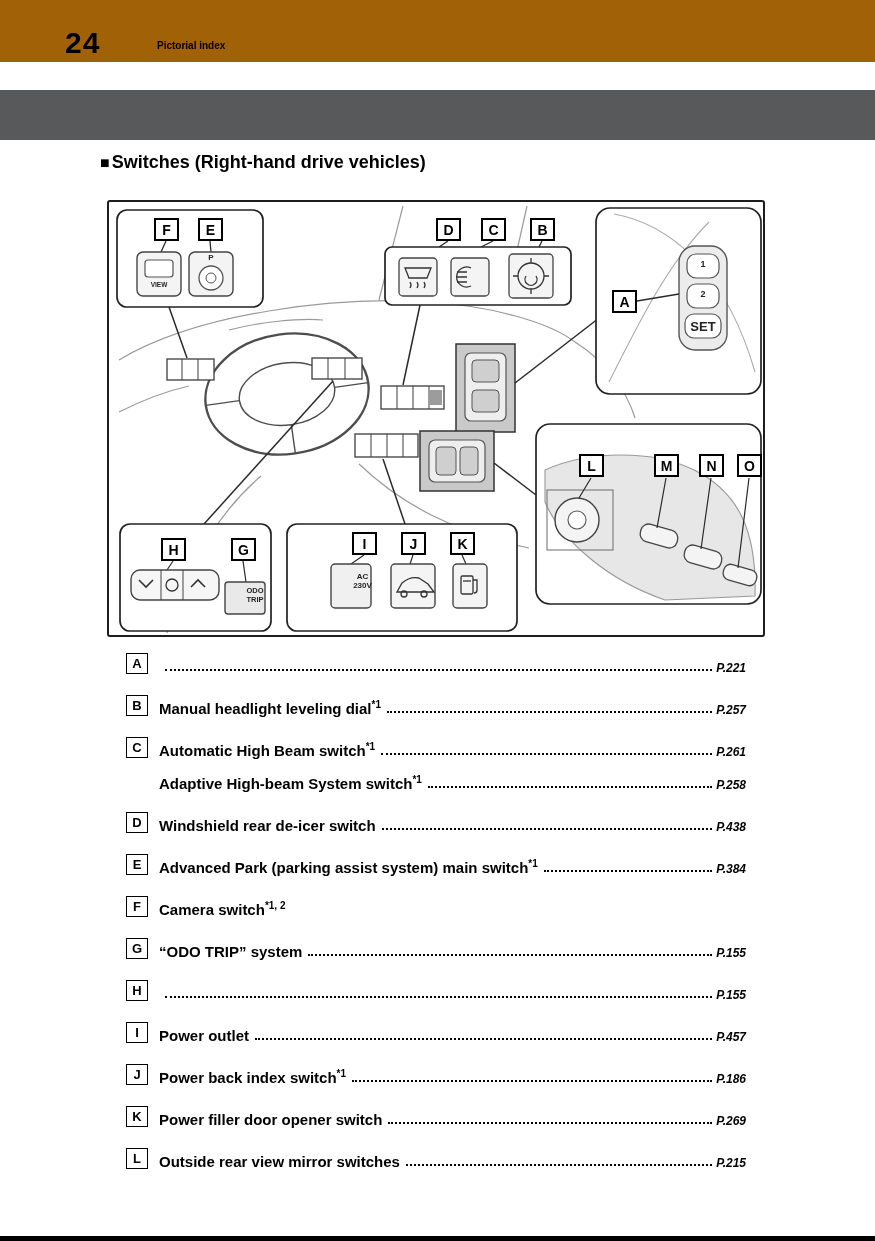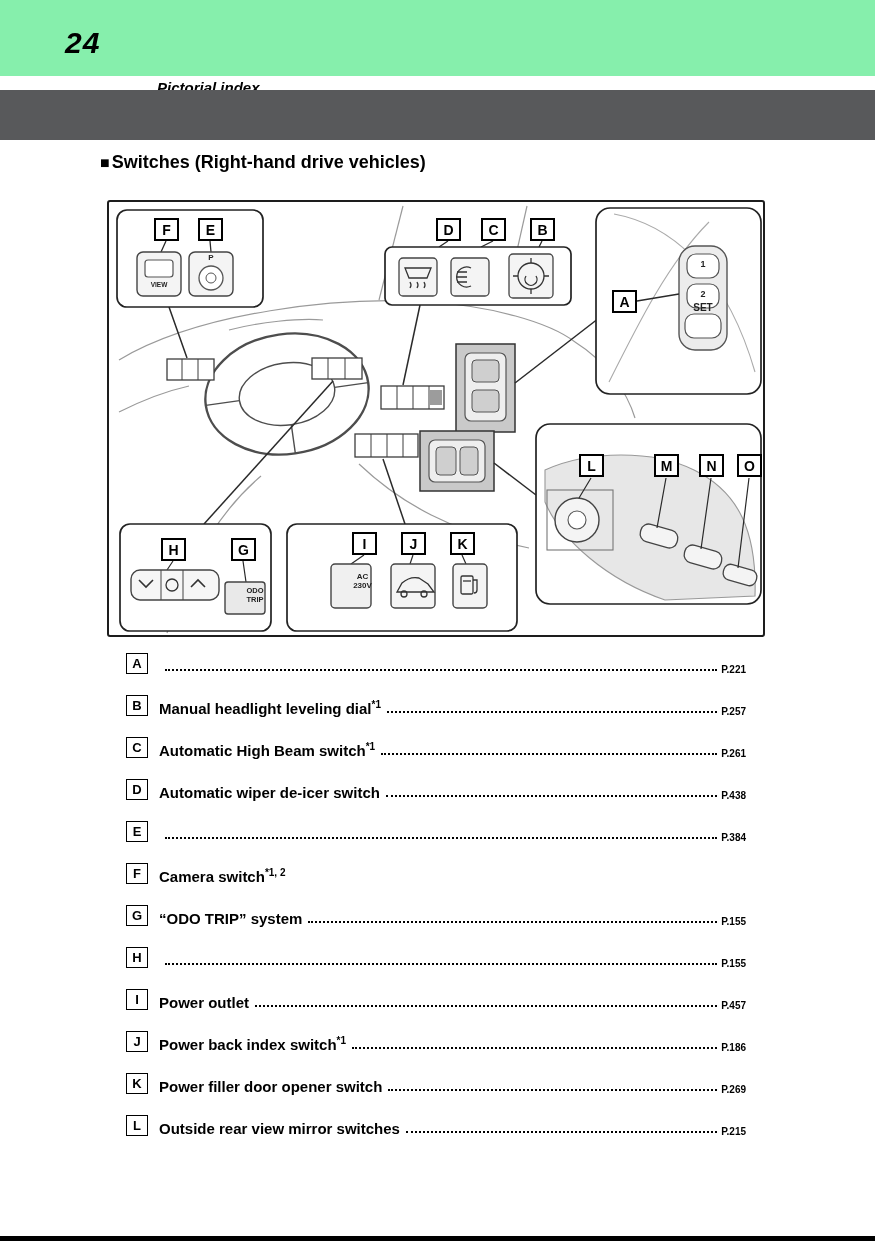--- a/index.html
+++ b/index.html
@@ -1,22 +1,22 @@
 <!DOCTYPE html>
 <html><head>
 <meta charset="utf-8">
 <style>
   * { margin:0; padding:0; box-sizing:border-box; }
   html,body { width:875px; height:1241px; }
   body { position:relative; background:#fff; color:#000;
          font-family:"Liberation Sans","DejaVu Sans",sans-serif; overflow:hidden; }
 
-  .top-band { position:absolute; left:0; top:0; width:875px; height:76px; background:#86efac;font-style:italic; }
+  .top-band { position:absolute; left:0; top:0; width:875px; height:62px; background:#a16207; }
   .page-num { position:absolute; left:65px; top:26px; font-size:30px; font-weight:bold; letter-spacing:1px; }
-  .header-title { position:absolute; left:157px; top:40px; font-size:15px; font-weight:bold;margin-top:39px; }
+  .header-title { position:absolute; left:157px; top:40px; font-size:10px; font-weight:bold; }
   .dark-band { position:absolute; left:0; top:90px; width:875px; height:50px; background:#58595b; }
 
   .section-heading { position:absolute; left:100px; top:152px; font-size:18px; font-weight:bold; display:flex; align-items:center; }
   .section-heading .sq { font-size:16px; margin-right:2px; }
 
   .diagram-frame { position:absolute; left:107px; top:200px; width:658px; height:437px;
                    border:2px solid #1d1d1d; border-radius:3px; background:#fff; }
   .diagram-frame svg { position:absolute; left:0; top:0; }
   .callout { position:absolute; width:25px; height:23px; background:#fff; border:2px solid #000;
              font-size:14px; font-weight:bold; display:flex; align-items:center; justify-content:center; z-index:3; }
@@ -26,21 +26,21 @@
   .index-list { position:absolute; left:126px; top:651px; width:620px; }
   .index-row { display:flex; align-items:flex-end; margin-bottom:18px; height:24px; }
   .index-row .letter-box { flex:0 0 auto; width:22px; height:21px; border:1.7px solid #000;
                            font-size:13px; font-weight:bold; display:flex; align-items:center;
                            justify-content:center; margin-right:11px; margin-bottom:1px; background:#fff; }
   .row-cont { margin-top:-9px; }
   .row-cont .letter-box { visibility:hidden; }
   .entry-text { font-size:15px; font-weight:bold; white-space:nowrap; }
   .entry-text sup { font-size:10px; font-weight:bold; }
   .leader { flex:1 1 auto; border-bottom:2px dotted #000; margin:0 4px 4px 6px; min-width:12px; }
-  .page-ref { font-size:10px; font-weight:bold; white-space:nowrap; }
+  .page-ref { font-size:12px; font-weight:bold; white-space:nowrap;font-style:italic; }
 
   .bottom-rule { position:absolute; left:0; top:1236px; width:875px; height:5px; background:#000; }
 </style>
 </head>
 <body>
 
 <header class="top-band">
   <div class="page-num">24</div>
   <div class="header-title">Pictorial index</div>
 </header>
@@ -214,21 +214,21 @@
   <div class="callout" style="left:341px;top:330px">K</div>
 
   <span class="dlabel" style="left:33px;top:79px;width:34px;font-size:6.5px">VIEW</span>
   <span class="dlabel" style="left:95px;top:51px;width:14px;font-size:8px">P</span>
   <span class="dlabel" style="left:222px;top:370px;width:63px;font-size:8px">AC
 230V</span>
   <span class="dlabel" style="left:116px;top:385px;width:60px;font-size:7.5px">ODO
 TRIP</span>
   <span class="dlabel" style="left:578px;top:57px;width:32px;font-size:9px">1</span>
   <span class="dlabel" style="left:578px;top:87px;width:32px;font-size:9px">2</span>
-  <span class="dlabel" style="left:576px;top:100px;width:36px;font-size:10px">SET</span>
+  <span class="dlabel" style="left:576px;top:118px;width:36px;font-size:13px">SET</span>
 </div>
 
 <div class="index-list" id="index-list">
   <div class="index-row">
     <span class="letter-box">A</span>
     <span class="leader"></span>
     <span class="page-ref">P.221</span>
   </div>
 
   <div class="index-row">
@@ -238,30 +238,37 @@
     <span class="page-ref">P.257</span>
   </div>
 
   <div class="index-row">
     <span class="letter-box">C</span>
     <span class="entry-text"><span class="txt">Automatic High Beam switch</span><sup class="sup">*1</sup></span>
     <span class="leader"></span>
     <span class="page-ref">P.261</span>
   </div>
 
+  <div class="index-row row-cont">
+    <span class="letter-box"></span>
+    <span class="entry-text"><span class="txt">Adaptive High-beam System switch</span><sup class="sup">*1</sup></span>
+    <span class="leader"></span>
+    <span class="page-ref">P.258</span>
+  </div>
 
   <div class="index-row">
     <span class="letter-box">D</span>
-    <span class="entry-text"><span class="txt">Automatic wiper de-icer switch</span><sup class="sup"></sup></span>
+    <span class="entry-text"><span class="txt">Windshield rear de-icer switch</span><sup class="sup"></sup></span>
     <span class="leader"></span>
     <span class="page-ref">P.438</span>
   </div>
 
   <div class="index-row">
     <span class="letter-box">E</span>
+    <span class="entry-text"><span class="txt">Advanced Park (parking assist system) main switch</span><sup class="sup">*1</sup></span>
     <span class="leader"></span>
     <span class="page-ref">P.384</span>
   </div>
 
   <div class="index-row">
     <span class="letter-box">F</span>
     <span class="entry-text"><span class="txt">Camera switch</span><sup class="sup">*1, 2</sup></span>
 
     <span class="page-ref"></span>
   </div>

